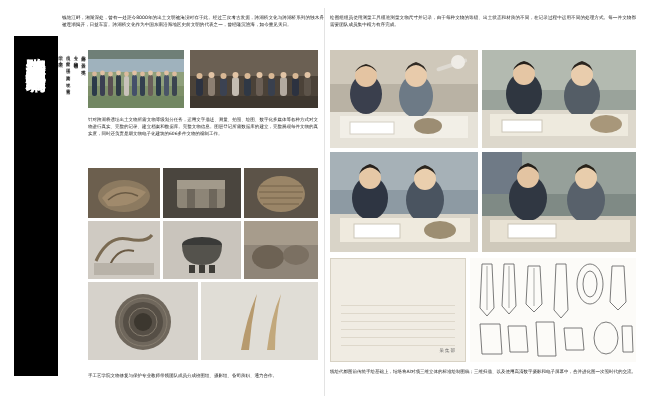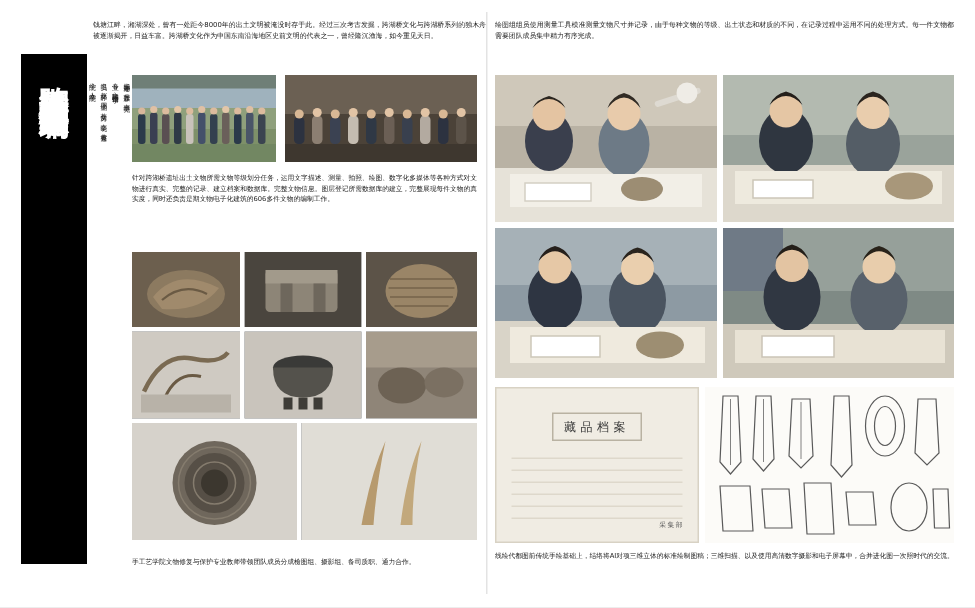--- a/index.html
+++ b/index.html
@@ -400,21 +400,20 @@
         <ellipse cx="104" cy="48" rx="19" ry="23" fill="#58616b"></ellipse>
         <circle cx="104" cy="26" r="11" fill="#e8cdac"></circle>
         <path d="M93 22 Q104 9 115 22 Q112 14 104 12 Q96 14 93 22Z" fill="#282219"></path>
       </g>
       <rect x="8" y="68" width="140" height="22" fill="#e8e2d4"></rect>
       <rect x="26" y="72" width="48" height="14" fill="#ffffff" stroke="#cac4b6"></rect>
     </svg>
   </div>
 
   <div class="archive-card" style="left:330px;top:258px;width:136px;height:104px;">
-    <div class="ac-title">藏品档案</div>
     <div class="ac-lines">
       <i></i>
         <i></i>
         <i></i>
         <i></i>
         <i></i>
         <i></i>
     </div>
     <div class="ac-foot">采集部</div>
   </div>

